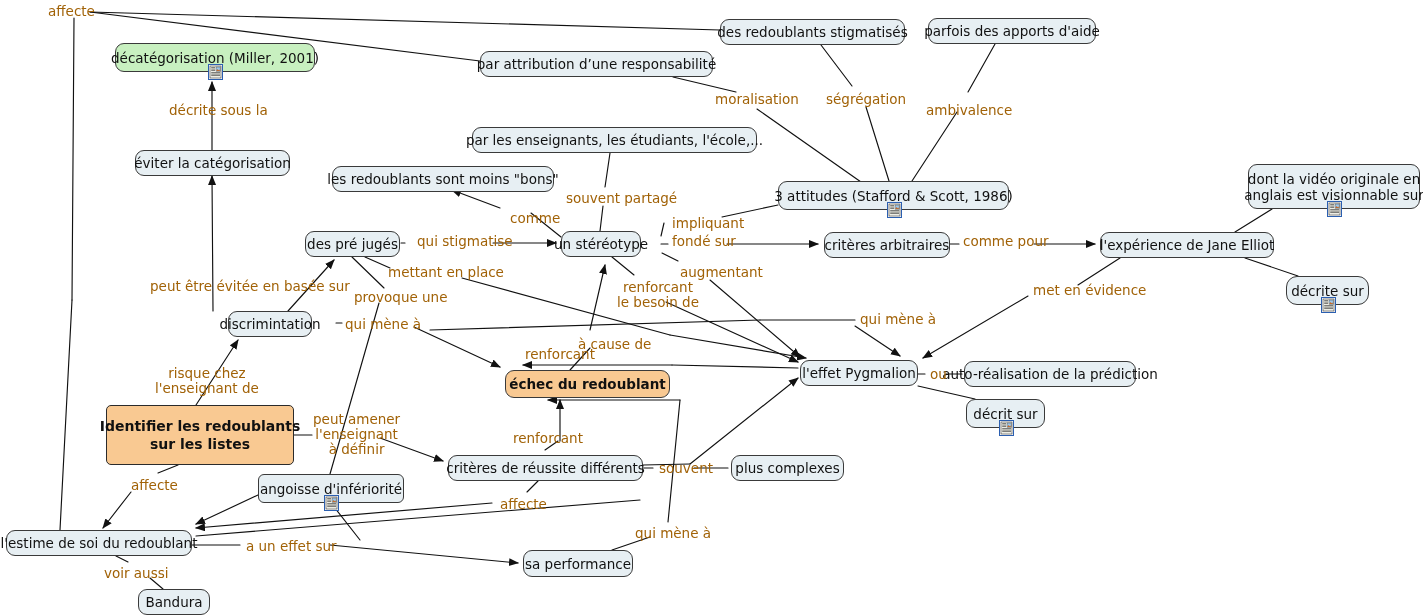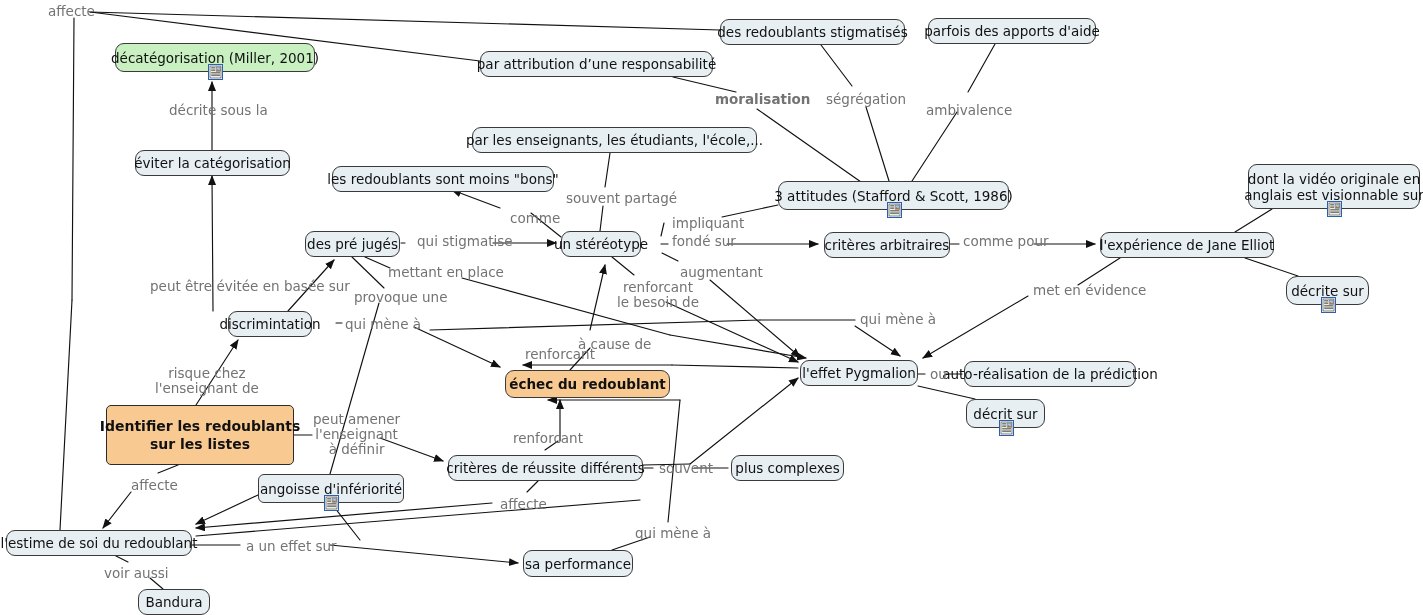--- a/index.html
+++ b/index.html
@@ -44,21 +44,21 @@
     background:#f9c992;
     font-weight:bold;
     font-size:14px;
     line-height:18px;
     border-radius:5px;
     border:1px solid #2b2b2b;
   }
   .node.bold{ font-weight:bold; }
   .link{
     position:absolute;
-    color:#737373;
+    color:#a16207;
     font-size:13.5px;
     line-height:15px;
     white-space:pre;
     text-align:center;
     background:transparent;
     z-index:6;
   }
   
   .resicon{
     position:absolute;
@@ -304,21 +304,21 @@
             <line x1="3.2" y1="11.6" x2="12" y2="11.6"></line>
           </g>
         </svg></span>
       <div class="node " style="left: 6px; top: 530px; width: 186px; min-height: 26px;"><span>l'estime de soi du redoublant</span></div>
       <div class="node " style="left: 523px; top: 550px; width: 110px; min-height: 27px;"><span>sa performance</span></div>
       <div class="node " style="left: 138px; top: 589px; width: 72px; min-height: 26px;"><span>Bandura</span></div>
     </div>
   <div id="layer-labels">
       <div class="link" style="left: 48px; top: 4px;">affecte</div>
       <div class="link" style="left: 169px; top: 103px;">décrite sous la</div>
-      <div class="link" style="left: 715px; top: 92px; font-weight: bold;">moralisation</div>
+      <div class="link" style="left: 715px; top: 92px;">moralisation</div>
       <div class="link" style="left: 826px; top: 92px;">ségrégation</div>
       <div class="link" style="left: 926px; top: 103px;">ambivalence</div>
       <div class="link" style="left: 566px; top: 191px;">souvent partagé</div>
       <div class="link" style="left: 510px; top: 211px;">comme</div>
       <div class="link" style="left: 672px; top: 216px;">impliquant</div>
       <div class="link" style="left: 417px; top: 234px;">qui stigmatise</div>
       <div class="link" style="left: 672px; top: 234px;">fondé sur</div>
       <div class="link" style="left: 963px; top: 234px;">comme pour</div>
       <div class="link" style="left: 388px; top: 265px;">mettant en place</div>
       <div class="link" style="left: 617px; top: 280px;">renforcant

